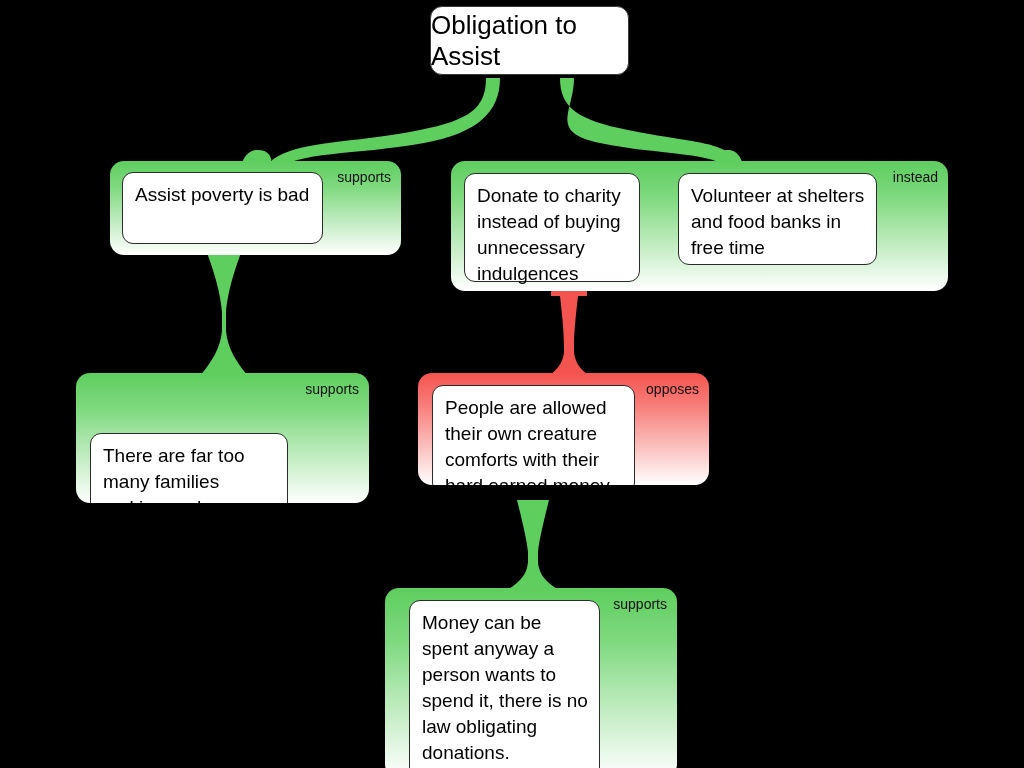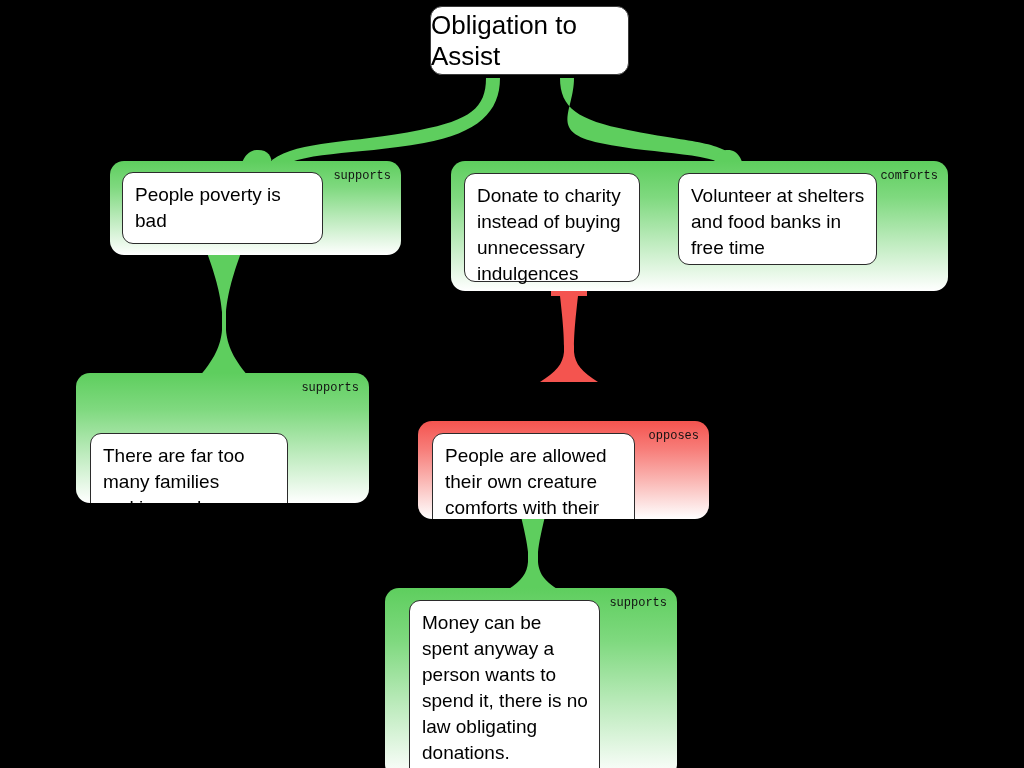--- a/index.html
+++ b/index.html
@@ -6,22 +6,22 @@
   body{width:1024px;height:768px;overflow:hidden;
        font-family:"Liberation Sans","DejaVu Sans",sans-serif;}
   #stage{position:relative;width:1024px;height:768px;background:#000;overflow:hidden;}
 
   #edges{position:absolute;left:0;top:0;width:1024px;height:768px;}
 
   .card{position:absolute;border-radius:14px;overflow:hidden;}
   .card.green{background:linear-gradient(to bottom,#5ECE5E 0%,#7FD97F 28%,#BDEBBD 62%,#FFFFFF 100%);}
   .card.red{background:linear-gradient(to bottom,#F4544F 0%,#F77C78 28%,#FAB9B6 62%,#FFFFFF 100%);}
 
-  .reltag{position:absolute;top:9px;right:10px;font-size:12px;color:#111;
-          line-height:1;white-space:nowrap;font-family:Liberation Mono, monospace;}
+  .reltag{position:absolute;top:9px;right:10px;font-size:14px;color:#111;
+          line-height:1;white-space:nowrap;}
 
   .claim{position:absolute;background:#fff;border:1px solid #2b2b2b;border-radius:11px;
          box-sizing:border-box;}
   .claim .txt{position:absolute;left:12px;right:9px;top:9px;font-size:19px;
               line-height:26px;color:#000;}
 
   .rootbox{position:absolute;background:#fff;border:1px solid #3a3a3a;border-radius:12px;
            box-sizing:border-box;display:flex;align-items:center;justify-content:center;}
   .rootbox .txt{font-size:26px;color:#000;}
 </style>
@@ -60,42 +60,42 @@
          C 539,542 542,528 549,500 Z"></path>
   </svg>
 
   <div class="rootbox" style="left:430px;top:6px;width:199px;height:69px;">
     <span class="txt">Obligation to Assist</span>
   </div>
 
   <div class="card green" style="left:110px;top:161px;width:291px;height:94px;">
     <span class="reltag">supports</span>
     <div class="claim" style="left:12px;top:11px;width:201px;height:72px;">
-      <div class="txt">People poverty is bad</div>
+      <div class="txt">Assist poverty is bad</div>
     </div>
   </div>
 
   <div class="card green" style="left:451px;top:161px;width:497px;height:130px;">
-    <span class="reltag">comforts</span>
+    <span class="reltag">instead</span>
     <div class="claim" style="left:13px;top:12px;width:176px;height:109px;">
       <div class="txt">Donate to charity instead of buying unnecessary indulgences</div>
     </div>
     <div class="claim" style="left:227px;top:12px;width:199px;height:92px;">
       <div class="txt">Volunteer at shelters and food banks in free time</div>
     </div>
   </div>
 
   <div class="card green" style="left:76px;top:373px;width:293px;height:130px;">
     <span class="reltag">supports</span>
     <div class="claim" style="left:14px;top:12px;width:198px;height:109px;margin-top:48px;">
       <div class="txt">There are far too many families making under $25,000 a year</div>
     </div>
   </div>
 
-  <div class="card red" style="left:418px;top:373px;width:291px;height:98px;margin-top:48px;">
+  <div class="card red" style="left:418px;top:373px;width:291px;height:112px;">
     <span class="reltag">opposes</span>
     <div class="claim" style="left:14px;top:12px;width:203px;height:109px;padding-left:36px;">
       <div class="txt">People are allowed their own creature comforts with their hard earned money</div>
     </div>
   </div>
 
   <div class="card green" style="left:385px;top:588px;width:292px;height:190px;">
     <span class="reltag">supports</span>
     <div class="claim" style="left:24px;top:12px;width:191px;height:202px;">
       <div class="txt">Money can be spent anyway a person wants to spend it, there is no law obligating donations.</div>

